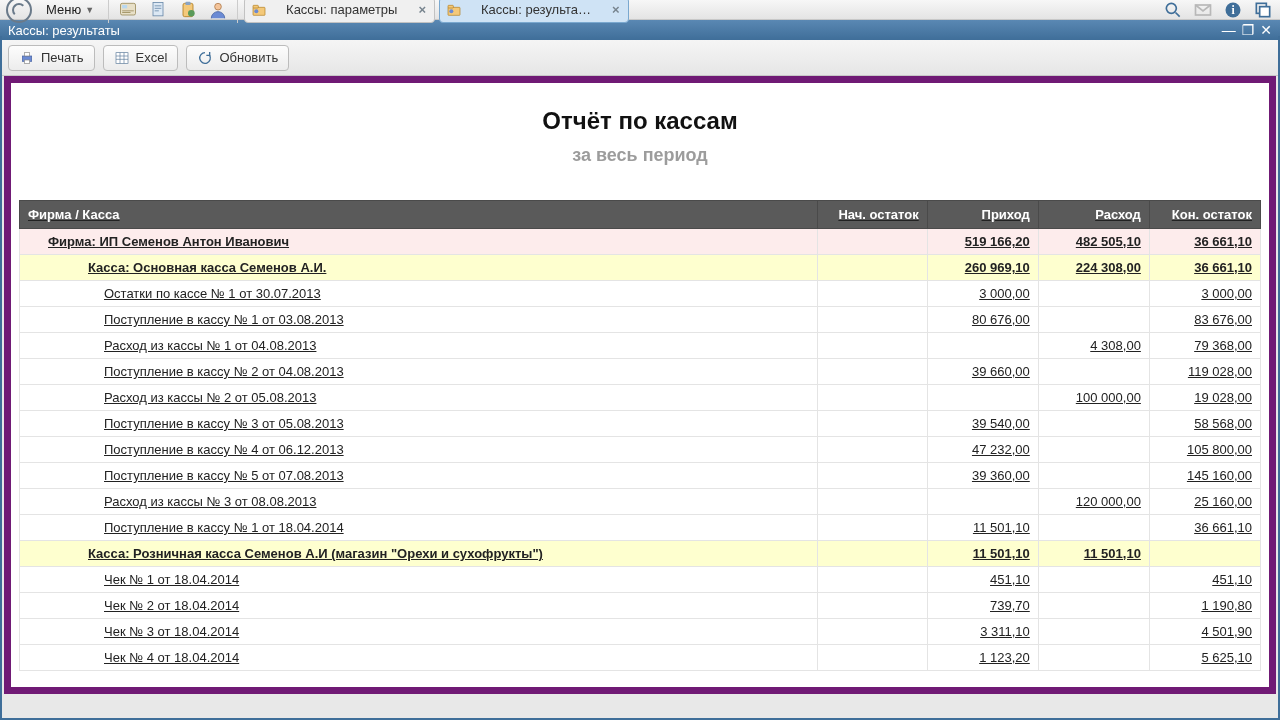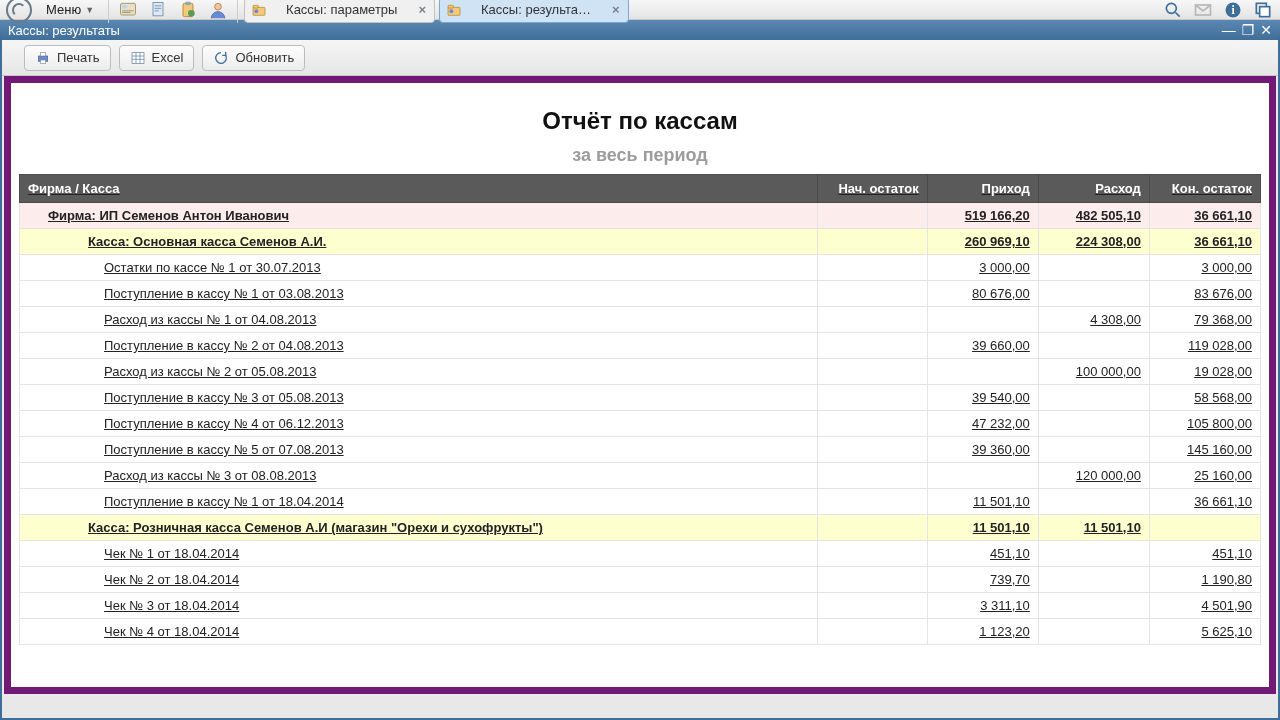--- a/index.html
+++ b/index.html
@@ -79,21 +79,21 @@
   }
   .win-title .spacer{flex:1;}
   .win-ctl { display:flex; gap:6px; align-items:center; }
   .win-ctl span { cursor:pointer; font-size:14px; line-height:1; }
   
   .btnbar {
     background: linear-gradient(#f5f5f5, #e6e6e6);
     border-bottom:1px solid #c8c8c8;
     height:36px;
     display:flex; align-items:center;
-    padding:0 24px;
+    padding:0 8px;
     gap:8px;
   }
   .btn {
     display:flex; align-items:center; gap:6px;
     background:linear-gradient(#fdfdfd,#ececec);
     border:1px solid #bcbcbc;
     border-radius:4px;
     height:26px;
     padding:0 10px;
     font-size:13px;
@@ -115,21 +115,21 @@
     font-size:24px;
     font-weight:bold;
     padding:24px 0 10px 0;
     color:#111;
   }
   .report-subtitle {
     text-align:center;
     font-size:18px;
     font-weight:bold;
     color:#9c9c9c;
-    padding-bottom:8px;
+    padding-bottom:34px;
   }
   table.report {
     width: calc(100% - 16px);
     margin: 0 8px;
     border-collapse: collapse;
     font-size:13px;
     text-decoration:underline;
   }
   table.report th {
     background:#5a5a5a;

